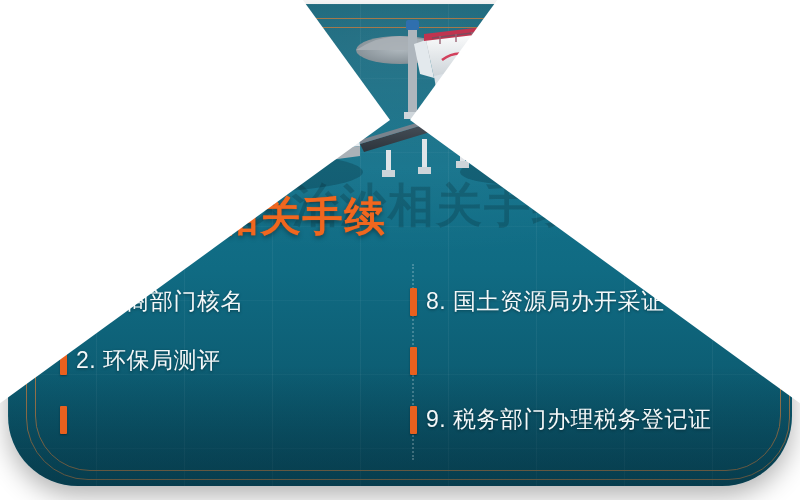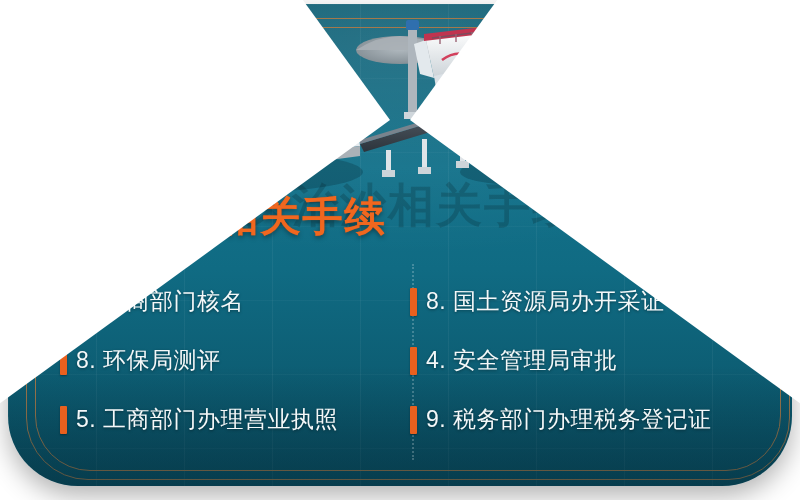--- a/index.html
+++ b/index.html
@@ -336,29 +336,27 @@
         <div class="item">
           <span class="bar"></span>
           <span class="txt">1. 工商部门核名</span>
         </div>
         <div class="item">
           <span class="bar"></span>
           <span class="txt">8. 国土资源局办开采证</span>
         </div>
         <div class="item">
           <span class="bar"></span>
-          <span class="txt">8. 环保局测评</span>
-        </div>
-        <div class="item">
-          <span class="bar"></span>
-          <span class="txt">4. 安全管理局审批</span>
-        </div>
-        <div class="item">
-          <span class="bar"></span>
-          <span class="txt">5. 工商部门办理营业执照</span>
+          <span class="txt">2. 环保局测评</span>
+        </div>
+        <div class="item">
+          <span class="bar"></span>
+        </div>
+        <div class="item">
+          <span class="bar"></span>
         </div>
         <div class="item">
           <span class="bar"></span>
           <span class="txt">9. 税务部门办理税务登记证</span>
         </div>
       </div>
     </div>
 
     <div class="copper outer"></div>
     <div class="copper inner"></div>

